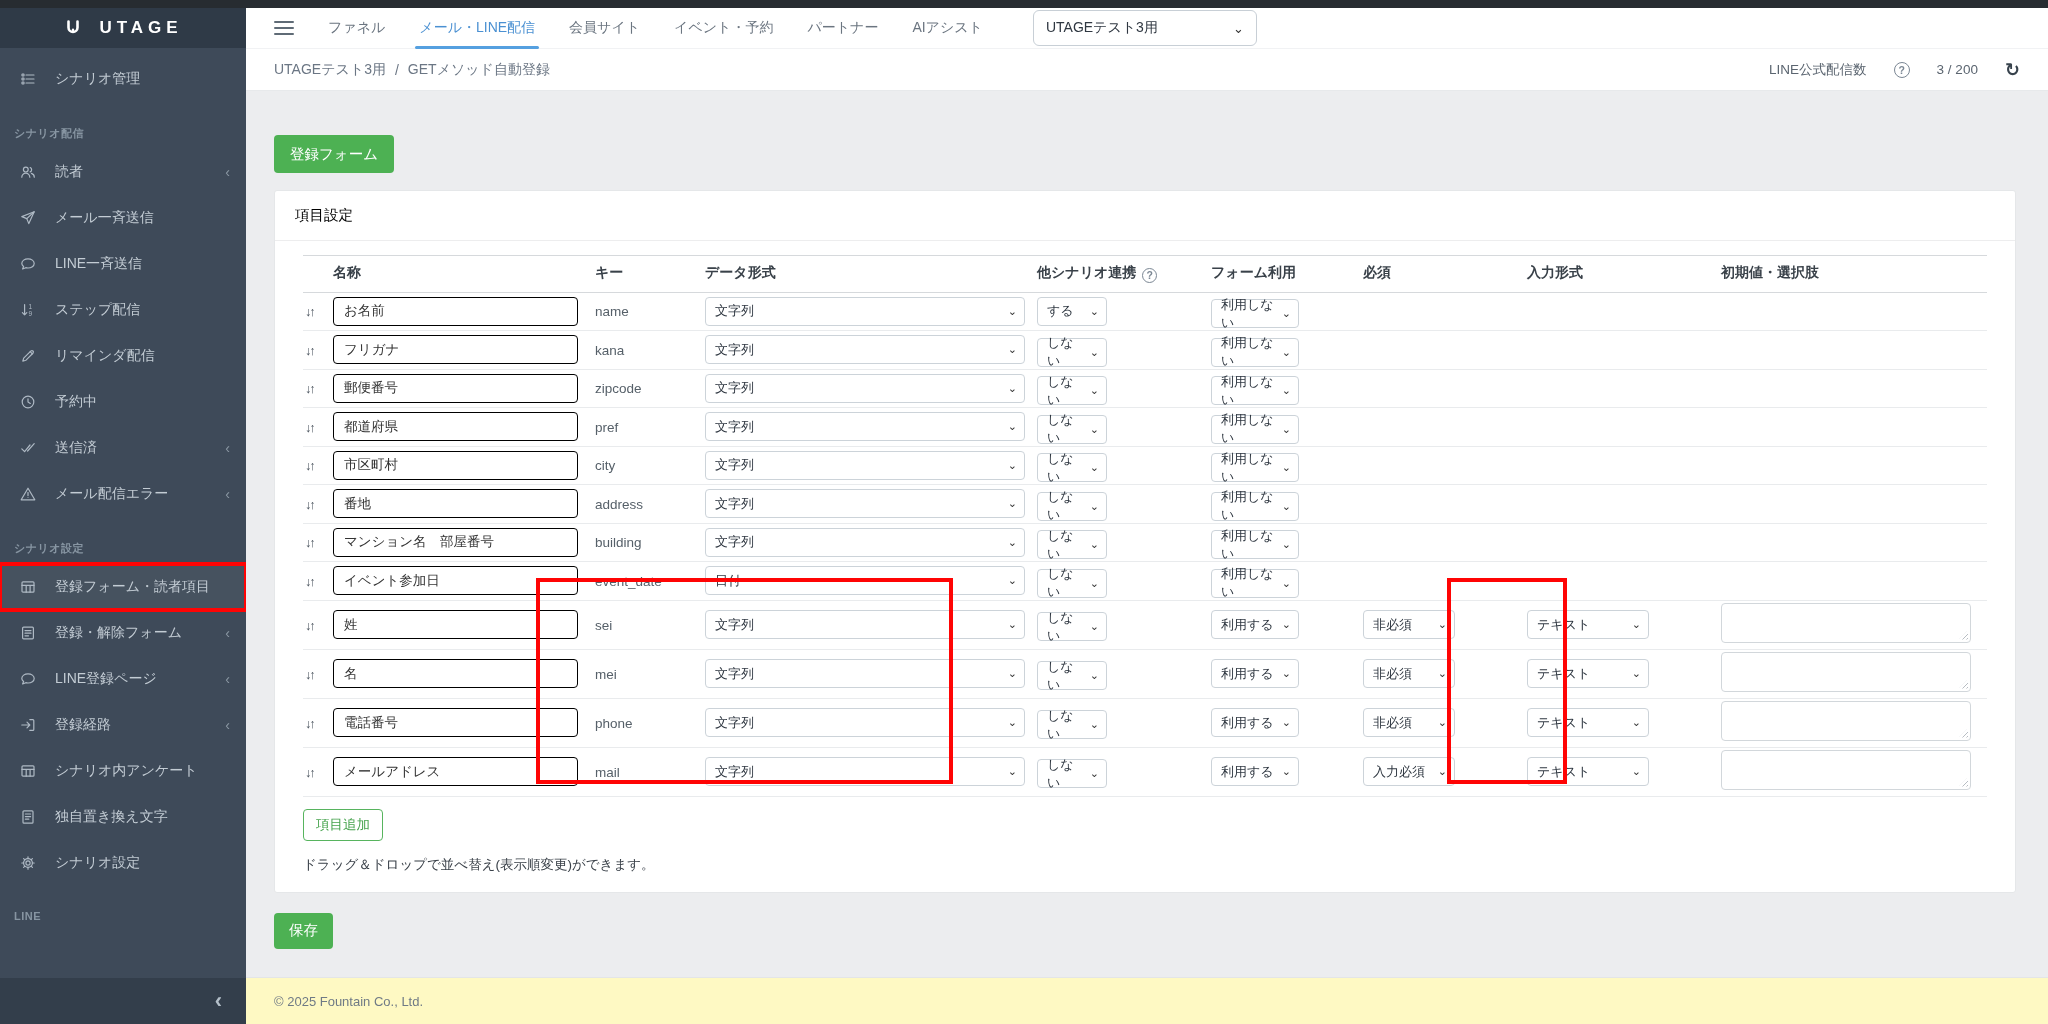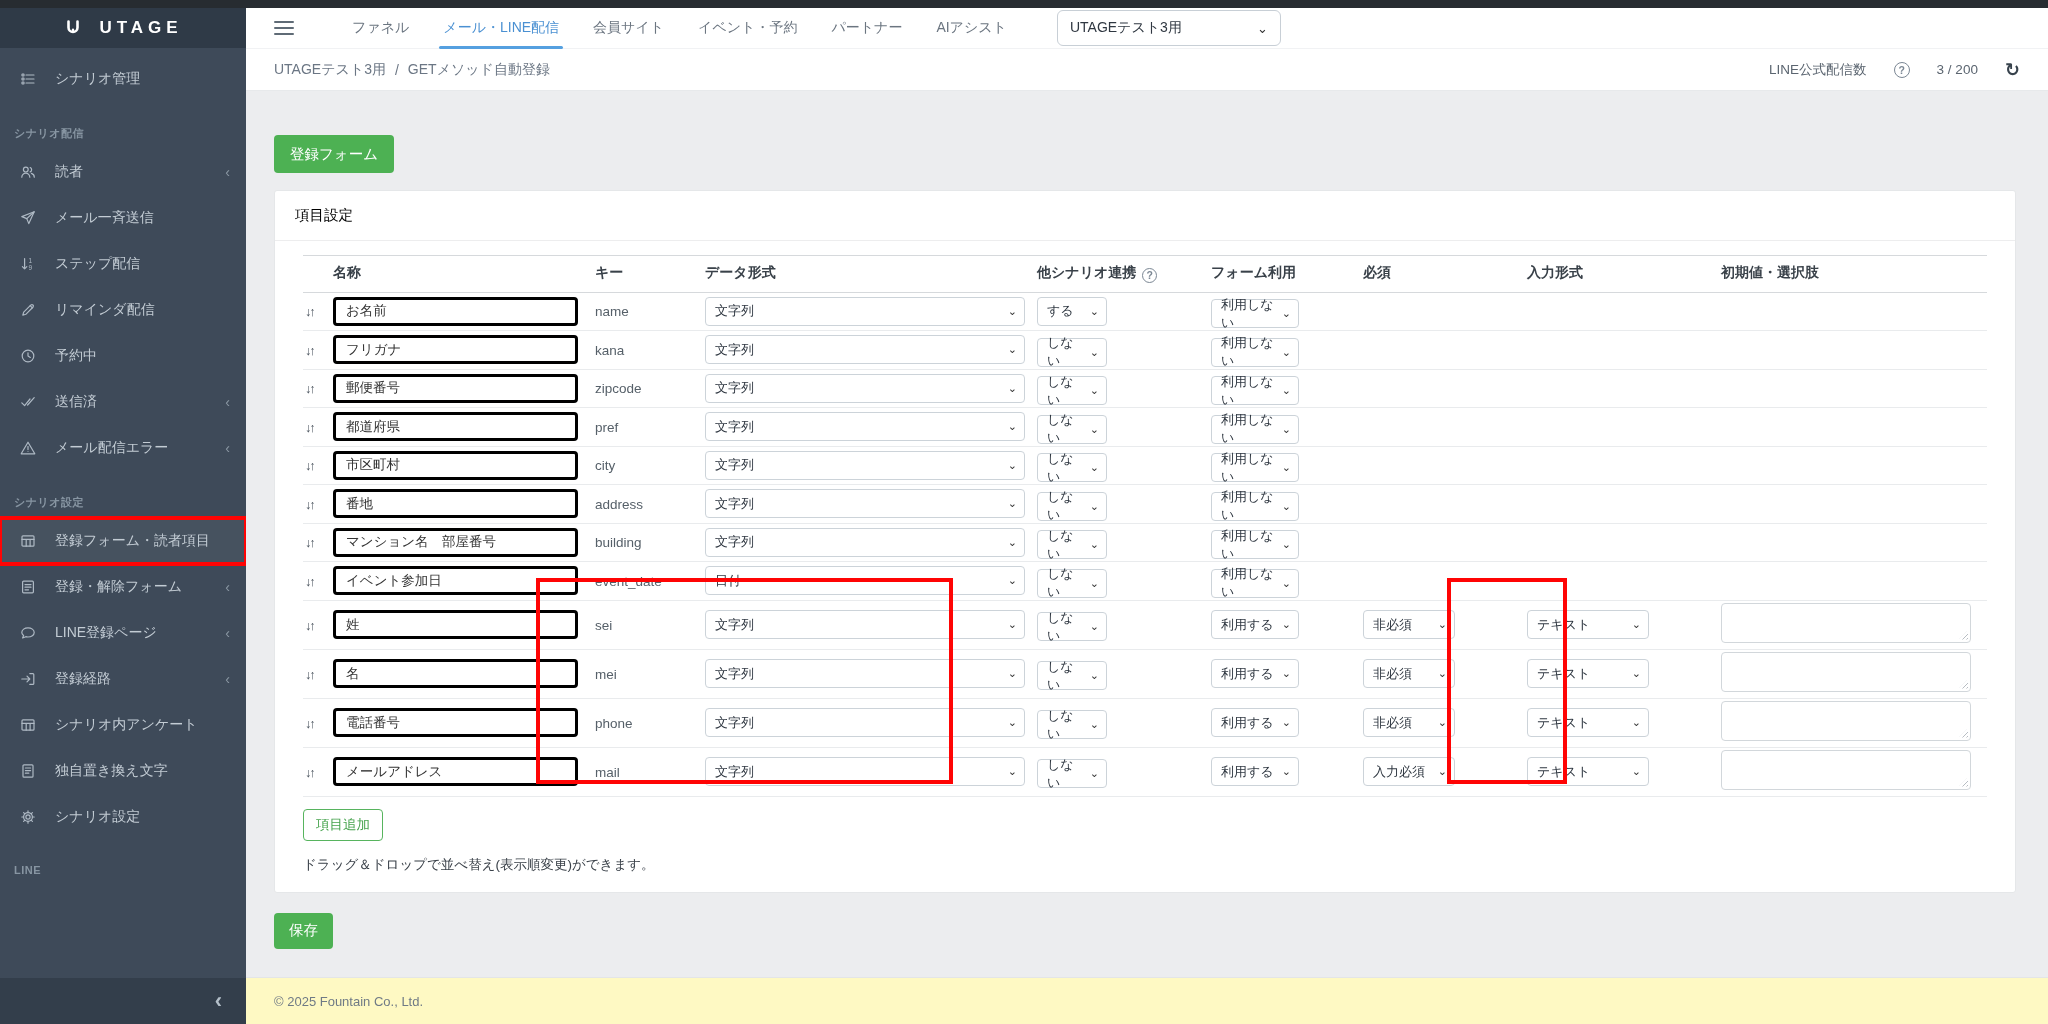--- a/index.html
+++ b/index.html
@@ -53,21 +53,21 @@
   table.items { width:100%; border-collapse:collapse; table-layout:fixed; }
   col.c-drag{width:30px} col.c-name{width:262px} col.c-key{width:110px} col.c-data{width:332px}
   col.c-link{width:174px} col.c-use{width:152px} col.c-req{width:164px} col.c-fmt{width:194px} col.c-def{width:auto}
   thead tr { border-top:1px solid #d6d9dc; border-bottom:1px solid #d6d9dc; }
   thead th { text-align:left; font-size:14px; font-weight:bold; color:#394149; padding:8px 0 9px 0; white-space:nowrap; }
   thead th .q { width:15px; height:15px; margin-left:6px; vertical-align:-2px; }
   tbody tr { border-bottom:1px solid #e9ebed; }
   tbody td { height:37px; vertical-align:middle; padding:2px 0; }
   tbody tr.tall td { height:47px; }
   .drag { font-size:12.5px; letter-spacing:-2px; color:#49525c; cursor:grab; padding-left:2px; white-space:nowrap; }
-  input.txt { width:245px; height:29px; border:3px solid #000000; border-radius:4px; padding:0 10px; font-size:13.5px; color:#333; font-family:inherit; }
+  input.txt { width:245px; height:29px; border:1px solid #000000; border-radius:4px; padding:0 10px; font-size:13.5px; color:#333; font-family:inherit; }
   .key { font-size:13.5px; color:#566069; }
   .sel { display:inline-flex; align-items:center; justify-content:space-between; height:29px; border:1px solid #ccd3d9; border-radius:4px; background:#fff; padding:0 7px 0 9px; font-size:13px; color:#2f3741; cursor:pointer; }
   .sel .chev { font-size:11px; color:#333; margin-left:6px; }
   .w-data{width:320px} .w-link{width:70px} .w-use{width:88px} .w-req{width:92px} .w-fmt{width:122px}
   .ta { position:relative; display:inline-block; width:250px; height:40px; border:1px solid #d2d7db; border-radius:4px; background:#fff; }
   .ta .grip { position:absolute; right:2px; bottom:2px; width:9px; height:9px; background:repeating-linear-gradient(135deg,transparent 0 2px,#b7bdc3 2px 3px); clip-path:polygon(100% 0,100% 100%,0 100%); }
 
   .btn-add { display:inline-block; margin-top:12px; padding:6px 12px; background:#fff; border:1px solid #57b45e; color:#46a34d; font-size:13.5px; border-radius:4px; cursor:pointer; }
   .drag-note { margin-top:15px; font-size:13.5px; color:#3a4149; }
 
@@ -121,20 +121,28 @@
           <svg viewBox="0 0 16 16" fill="none" stroke="currentColor" stroke-width="1.2" stroke-linecap="round" stroke-linejoin="round">
             <path d="M14.2 1.8 1.8 6.6l5 2 2 5 5.4-11.8z"></path>
             <path d="M6.8 8.6l7.4-6.8"></path>
           </svg>
         </span>
         <span>メール一斉送信</span>
       </div>
       <div class="nav-item">
         <span class="ni-icon">
           <svg viewBox="0 0 16 16" fill="none" stroke="currentColor" stroke-width="1.2" stroke-linecap="round" stroke-linejoin="round">
+            <path d="M8 2.8c3.4 0 6.2 2 6.2 4.6S11.4 12 8 12c-.8 0-1.5-.1-2.2-.3L2.6 13l1-2.5C2.6 9.7 1.8 8.6 1.8 7.4 1.8 4.8 4.6 2.8 8 2.8z"></path>
+          </svg>
+        </span>
+        <span>LINE一斉送信</span>
+      </div>
+      <div class="nav-item">
+        <span class="ni-icon">
+          <svg viewBox="0 0 16 16" fill="none" stroke="currentColor" stroke-width="1.2" stroke-linecap="round" stroke-linejoin="round">
             <path d="M4.6 2.6v10.2M2.4 10.6l2.2 2.2 2.2-2.2"></path>
             <text x="8.4" y="7.2" font-size="6.5" fill="currentColor" stroke="none">1</text>
             <text x="8.4" y="14.4" font-size="6.5" fill="currentColor" stroke="none">9</text>
           </svg>
         </span>
         <span>ステップ配信</span>
       </div>
       <div class="nav-item">
         <span class="ni-icon">
           <svg viewBox="0 0 16 16" fill="none" stroke="currentColor" stroke-width="1.2" stroke-linecap="round" stroke-linejoin="round">
@@ -249,21 +257,21 @@
 </div>
 
 <div class="main">
 
   <div class="topnav">
     <div class="hamburger">
         <span></span>
         <span></span>
         <span></span>
       </div>
-    <div style="display:flex;gap:34px;align-items:flex-start;margin-left:24px;">
+    <div style="display:flex;gap:34px;align-items:flex-start;">
         <span class="nav-link">ファネル</span>
         <span class="nav-link active">メール・LINE配信</span>
         <span class="nav-link">会員サイト</span>
         <span class="nav-link">イベント・予約</span>
         <span class="nav-link">パートナー</span>
         <span class="nav-link">AIアシスト</span>
       </div>
     <div class="acct-select">
       <span>UTAGEテスト3用</span>
       <span class="chev">⌄</span>

